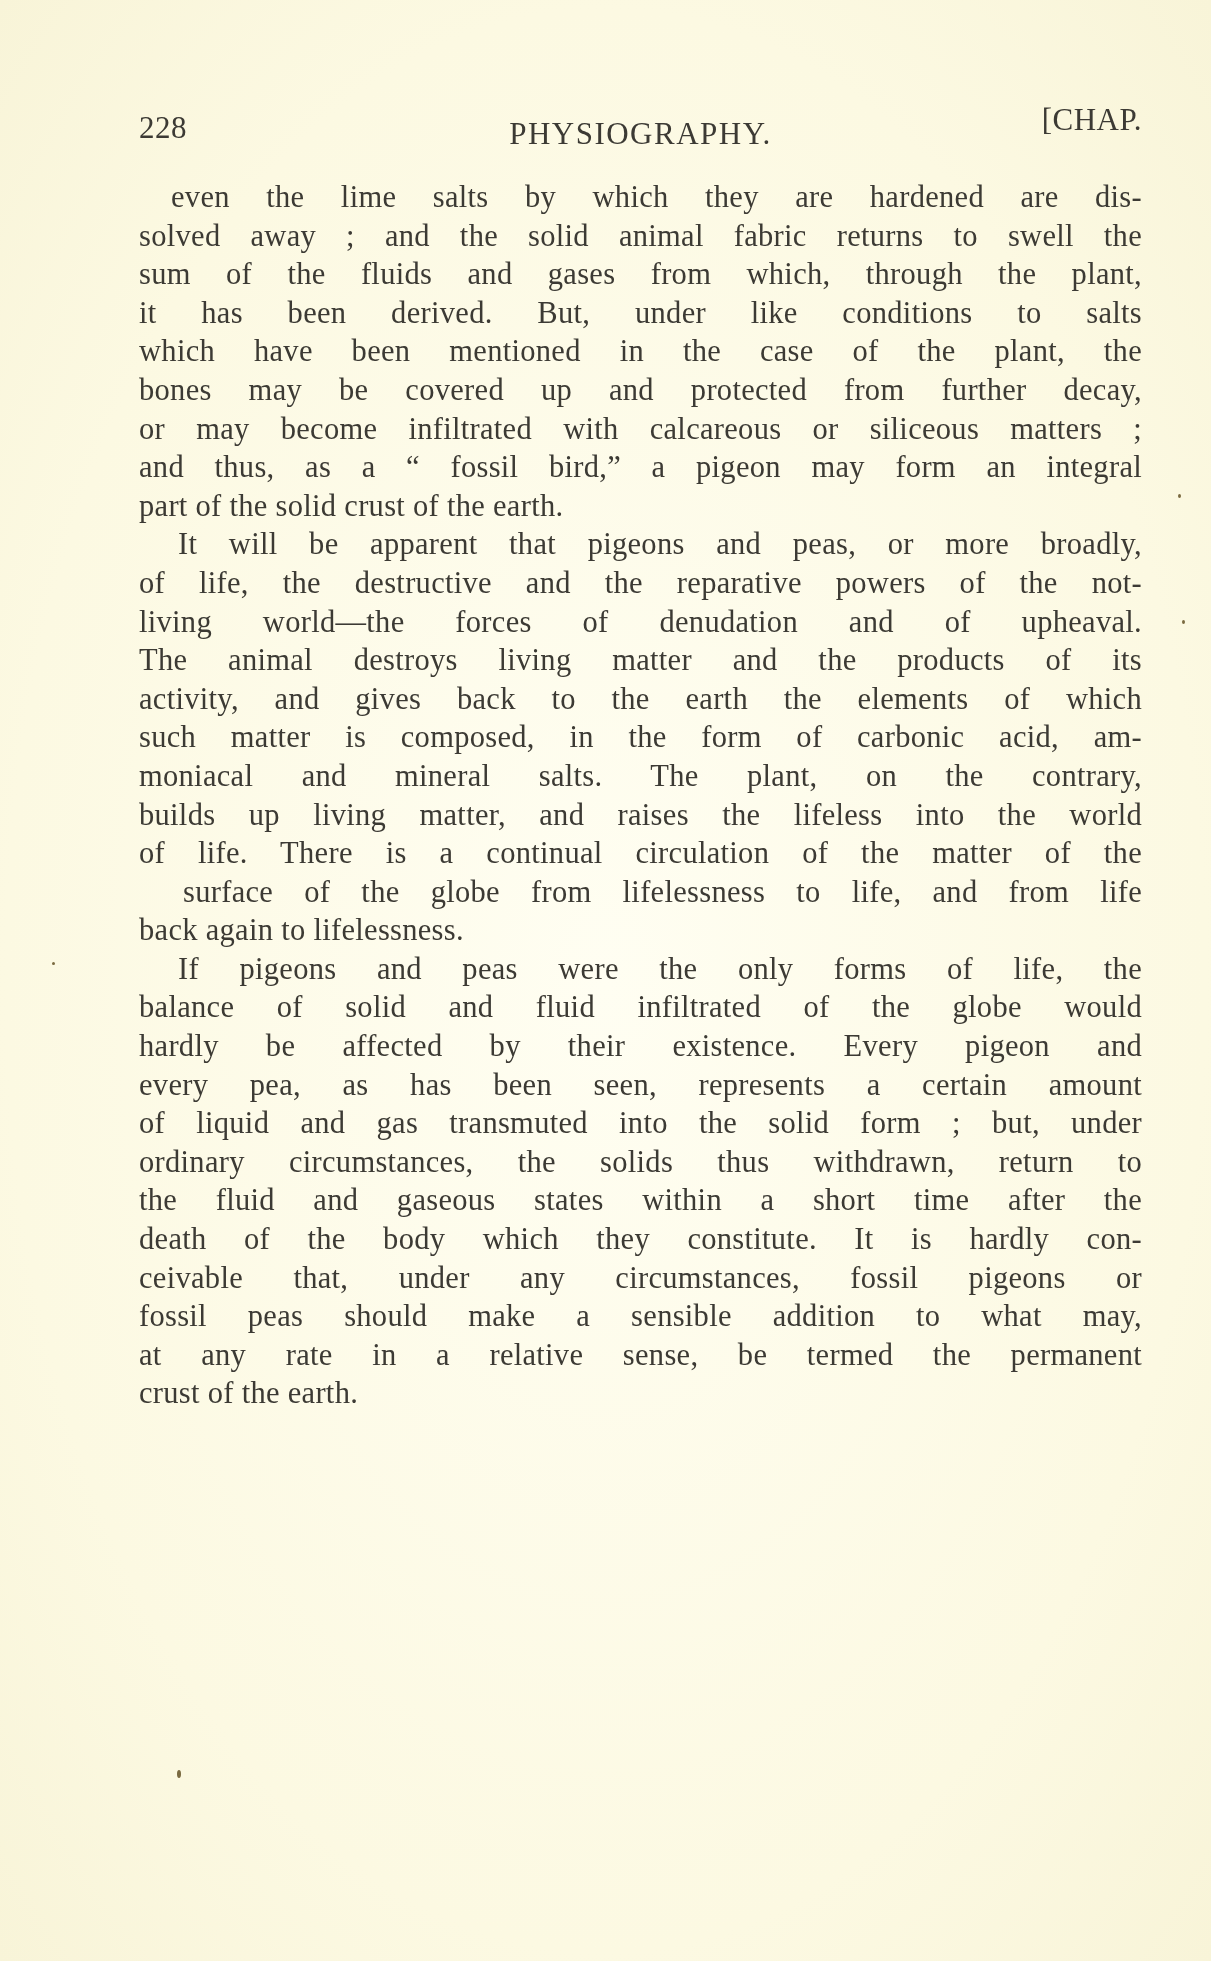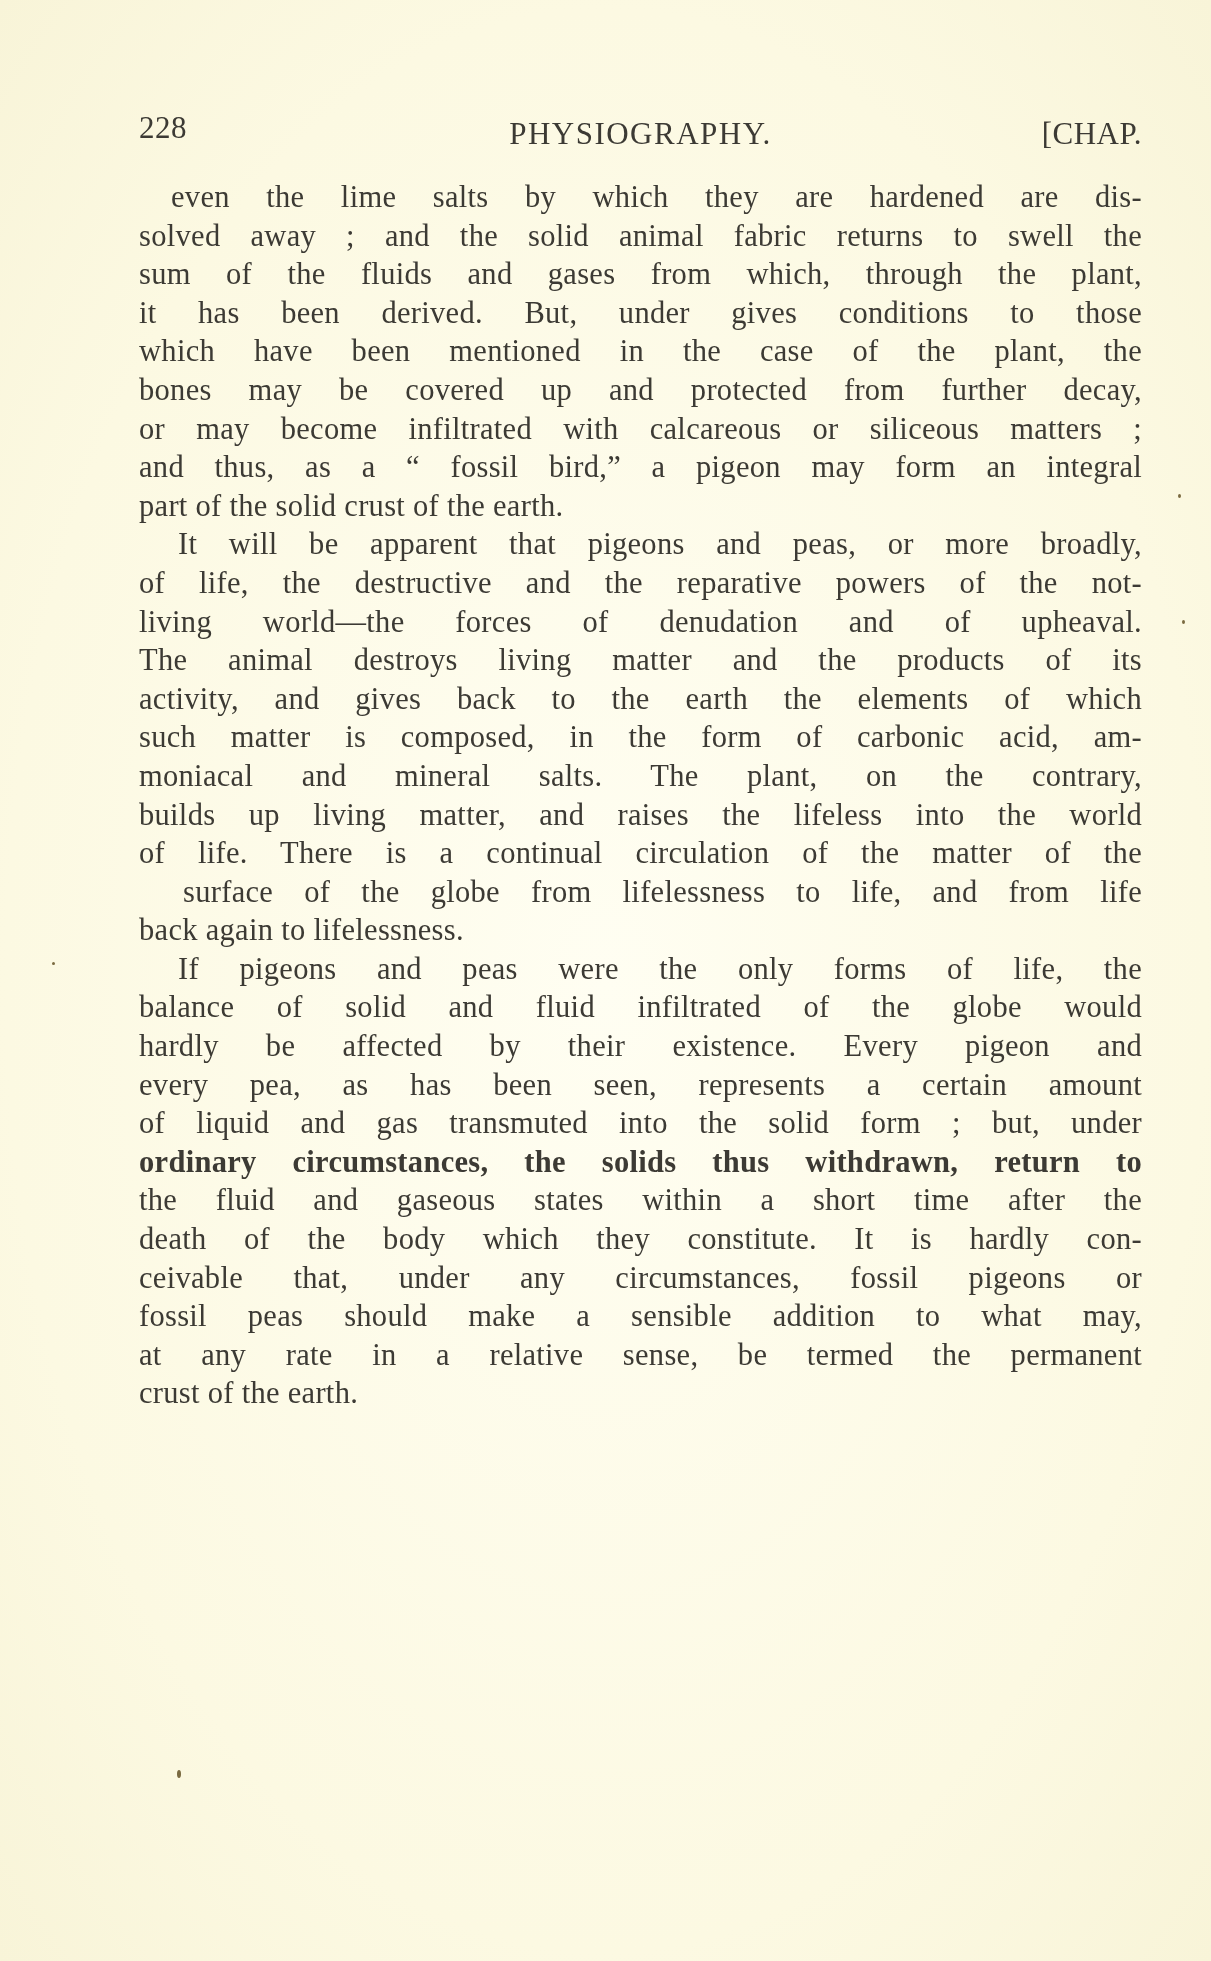--- a/index.html
+++ b/index.html
@@ -10,21 +10,21 @@
     font-family: "Liberation Serif", "DejaVu Serif", serif;
     color: #3c3a34;
     position: relative;
   }
   .page-header {
     position: absolute; top: 102px; left: 139px; width: 1003px; height: 44px;
     font-size: 31px; letter-spacing: 0.5px;
   }
   .page-header .pagenum { position: absolute; left: 0; top: 8px; }
   .page-header .running-title { position: absolute; left: 0; right: 0; top: 0; text-align: center; letter-spacing: 1.5px; margin-top: 14px; }
-  .page-header .chap { position: absolute; right: 0; top: 14px; font-variant: small-caps; }
+  .page-header .chap { position: absolute; right: 0; top: 0; font-variant: small-caps; }
   .body-text {
     position: absolute; top: 178px; left: 139px; width: 1003px;
     font-size: 30.5px; line-height: 38.6px; letter-spacing: 0.3px;
   }
   .para { margin: 0; text-align: justify; }
   .line { display: block; white-space: nowrap; text-align-last: justify; text-align: justify; }
   .line.last { text-align-last: left; }
   .para.indent .line:first-child { padding-left: 39px; }
   .speck { position: absolute; background: #7a6a40; border-radius: 50%; }
 </style>
@@ -35,21 +35,21 @@
   <span class="pagenum">228</span>
   <span class="running-title">PHYSIOGRAPHY.</span>
   <span class="chap">[CHAP.</span>
 </div>
 
 <div class="body-text">
   <p class="para">
     <span class="line" style="word-spacing: 0px; margin-left: 32px;">even the lime salts by which they are hardened are dis-</span>
     <span class="line" style="word-spacing: 0px;">solved away ; and the solid animal fabric returns to swell the</span>
     <span class="line" style="word-spacing: 0px;">sum of the fluids and gases from which, through the plant,</span>
-    <span class="line" style="word-spacing: 0px;">it has been derived. But, under gives conditions to those</span>
+    <span class="line" style="word-spacing: 0px;">it has been derived. But, under like conditions to salts</span>
     <span class="line" style="word-spacing: 0px;">which have been mentioned in the case of the plant, the</span>
     <span class="line" style="word-spacing: 0px;">bones may be covered up and protected from further decay,</span>
     <span class="line" style="word-spacing: 0px;">or may become infiltrated with calcareous or siliceous matters ;</span>
     <span class="line" style="word-spacing: 0px;">and thus, as a “ fossil bird,” a pigeon may form an integral</span>
     <span class="line last">part of the solid crust of the earth.</span>
   </p>
   <p class="para indent">
     <span class="line" style="word-spacing: 0px;">It will be apparent that pigeons and peas, or more broadly,</span>
     <span class="line" style="word-spacing: 0px;">of life, the destructive and the reparative powers of the not-</span>
     <span class="line" style="word-spacing: 0px;">living world—the forces of denudation and of upheaval.</span>
@@ -61,21 +61,21 @@
     <span class="line" style="word-spacing: 0px;">of life. There is a continual circulation of the matter of the</span>
     <span class="line" style="word-spacing: 0px; margin-left: 44px;">surface of the globe from lifelessness to life, and from life</span>
     <span class="line last">back again to lifelessness.</span>
   </p>
   <p class="para indent">
     <span class="line" style="word-spacing: 0px;">If pigeons and peas were the only forms of life, the</span>
     <span class="line" style="word-spacing: 0px;">balance of solid and fluid infiltrated of the globe would</span>
     <span class="line" style="word-spacing: 0px;">hardly be affected by their existence. Every pigeon and</span>
     <span class="line" style="word-spacing: 0px;">every pea, as has been seen, represents a certain amount</span>
     <span class="line" style="word-spacing: 0px;">of liquid and gas transmuted into the solid form ; but, under</span>
-    <span class="line" style="word-spacing: 0px; font-weight: bold;">ordinary circumstances, the solids thus withdrawn, return to</span>
+    <span class="line" style="word-spacing: 0px;">ordinary circumstances, the solids thus withdrawn, return to</span>
     <span class="line" style="word-spacing: 0px;">the fluid and gaseous states within a short time after the</span>
     <span class="line" style="word-spacing: 0px;">death of the body which they constitute. It is hardly con-</span>
     <span class="line" style="word-spacing: 0px;">ceivable that, under any circumstances, fossil pigeons or</span>
     <span class="line" style="word-spacing: 0px;">fossil peas should make a sensible addition to what may,</span>
     <span class="line" style="word-spacing: 0px;">at any rate in a relative sense, be termed the permanent</span>
     <span class="line last">crust of the earth.</span>
   </p>
 </div>
 
 <div class="speck" style="left:1178px;top:494px;width:3px;height:4px;"></div>

